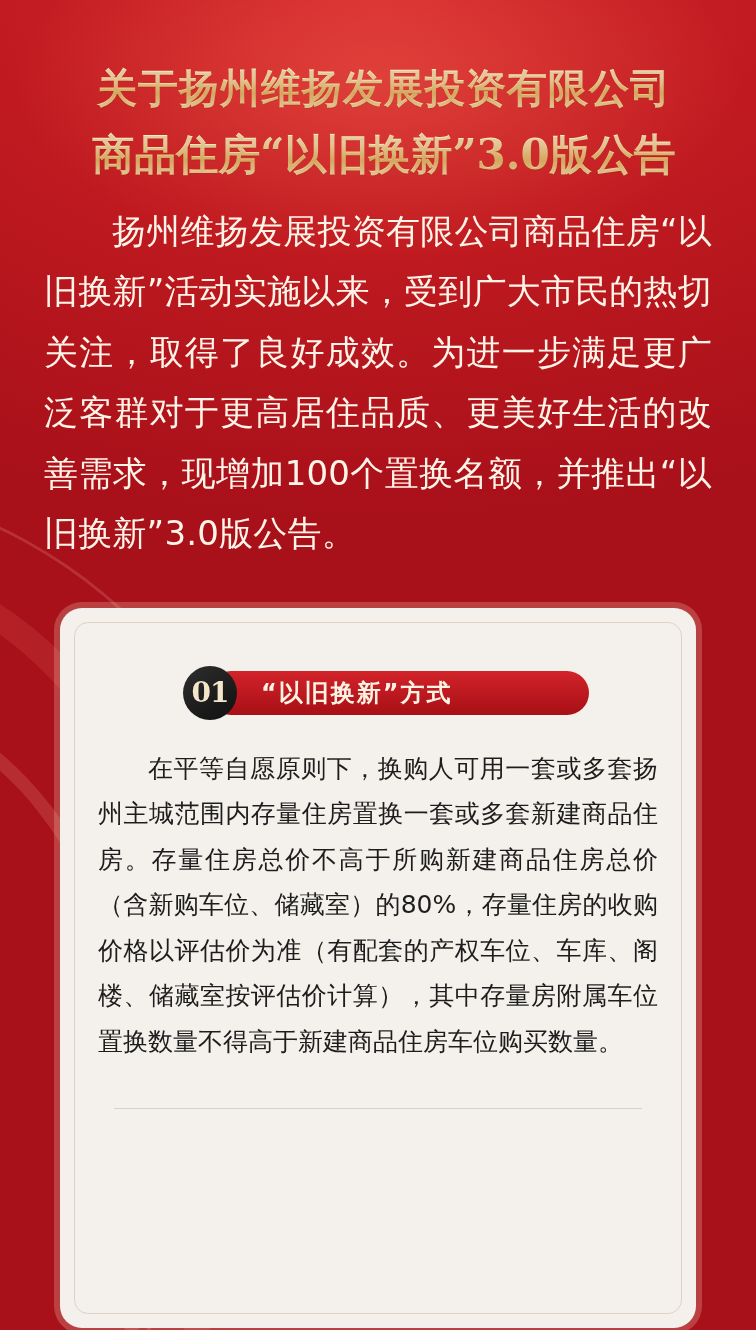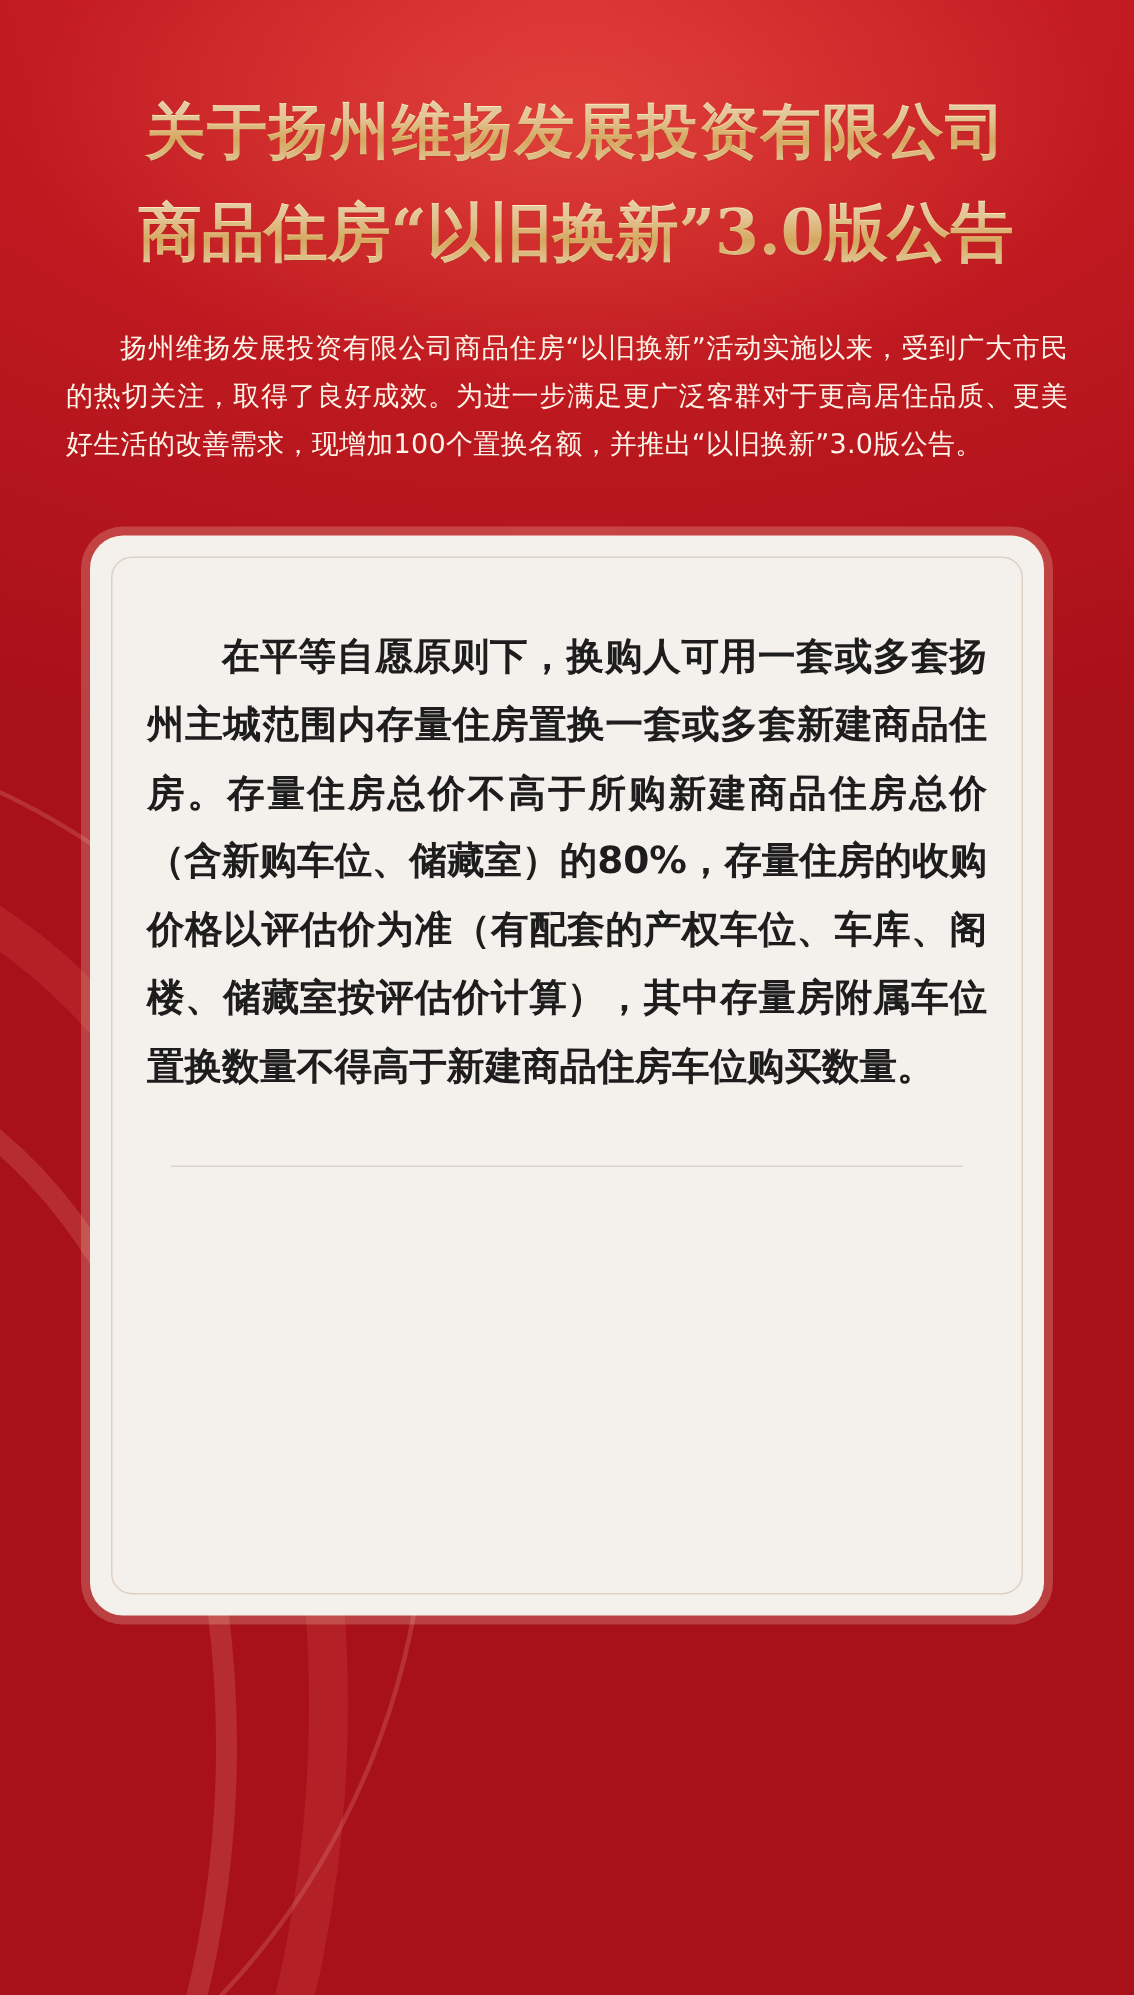--- a/index.html
+++ b/index.html
@@ -80,23 +80,23 @@
     text-shadow: 0 1px 0 rgba(120, 50, 10, 0.18);
     white-space: nowrap;
   }
   .title-line.second {
     letter-spacing: 0px;
     font-size: 42px;
   }
 
   .intro {
     position: relative;
-    margin: 28px 44px 0 44px;
+    margin: 12px 44px 0 44px;
     color: #fff4e8;
-    font-size: 18px;
+    font-size: 34px;
     line-height: 1.78;
     text-align: justify;
     letter-spacing: 0.2px;
     font-family: "DejaVu Sans", "Liberation Sans", sans-serif;
   }
   .intro p {
     margin: 0 0 6px 0;
     text-indent: 2em;
   }
 
@@ -167,21 +167,20 @@
     color: #1d1d1d;
     font-size: 25px;
     line-height: 1.82;
     text-align: justify;
     font-family: "DejaVu Sans", "Liberation Sans", sans-serif;
     padding: 0 8px;
   }
   .body-text p {
     margin: 0;
     text-indent: 2em;
-    font-weight: bold;
   }
   .divider {
     margin: 44px 24px 0 24px;
     border-top: 1px solid #d8d2c8;
   }
 </style>
 </head>
 <body>
 
 <div class="poster">
@@ -195,20 +194,25 @@
     <div class="title-line second">商品住房“以旧换新”3.0版公告</div>
   </div>
 
   <div class="intro">
     <p>扬州维扬发展投资有限公司商品住房“以旧换新”活动实施以来，受到广大市民的热切关注，取得了良好成效。为进一步满足更广泛客群对于更高居住品质、更美好生活的改善需求，现增加100个置换名额，并推出“以旧换新”3.0版公告。</p>
   </div>
 
   <div class="card">
     <div class="card-inner-line"></div>
 
+    <div class="section-head">
+      <div class="pill"></div>
+      <div class="circle">01</div>
+      <div class="label">“以旧换新”方式</div>
+    </div>
 
     <div class="body-text">
       <p>在平等自愿原则下，换购人可用一套或多套扬州主城范围内存量住房置换一套或多套新建商品住房。存量住房总价不高于所购新建商品住房总价（含新购车位、储藏室）的80%，存量住房的收购价格以评估价为准（有配套的产权车位、车库、阁楼、储藏室按评估价计算），其中存量房附属车位置换数量不得高于新建商品住房车位购买数量。</p>
     </div>
 
     <div class="divider"></div>
   </div>
 </div>
 
 </body></html>

